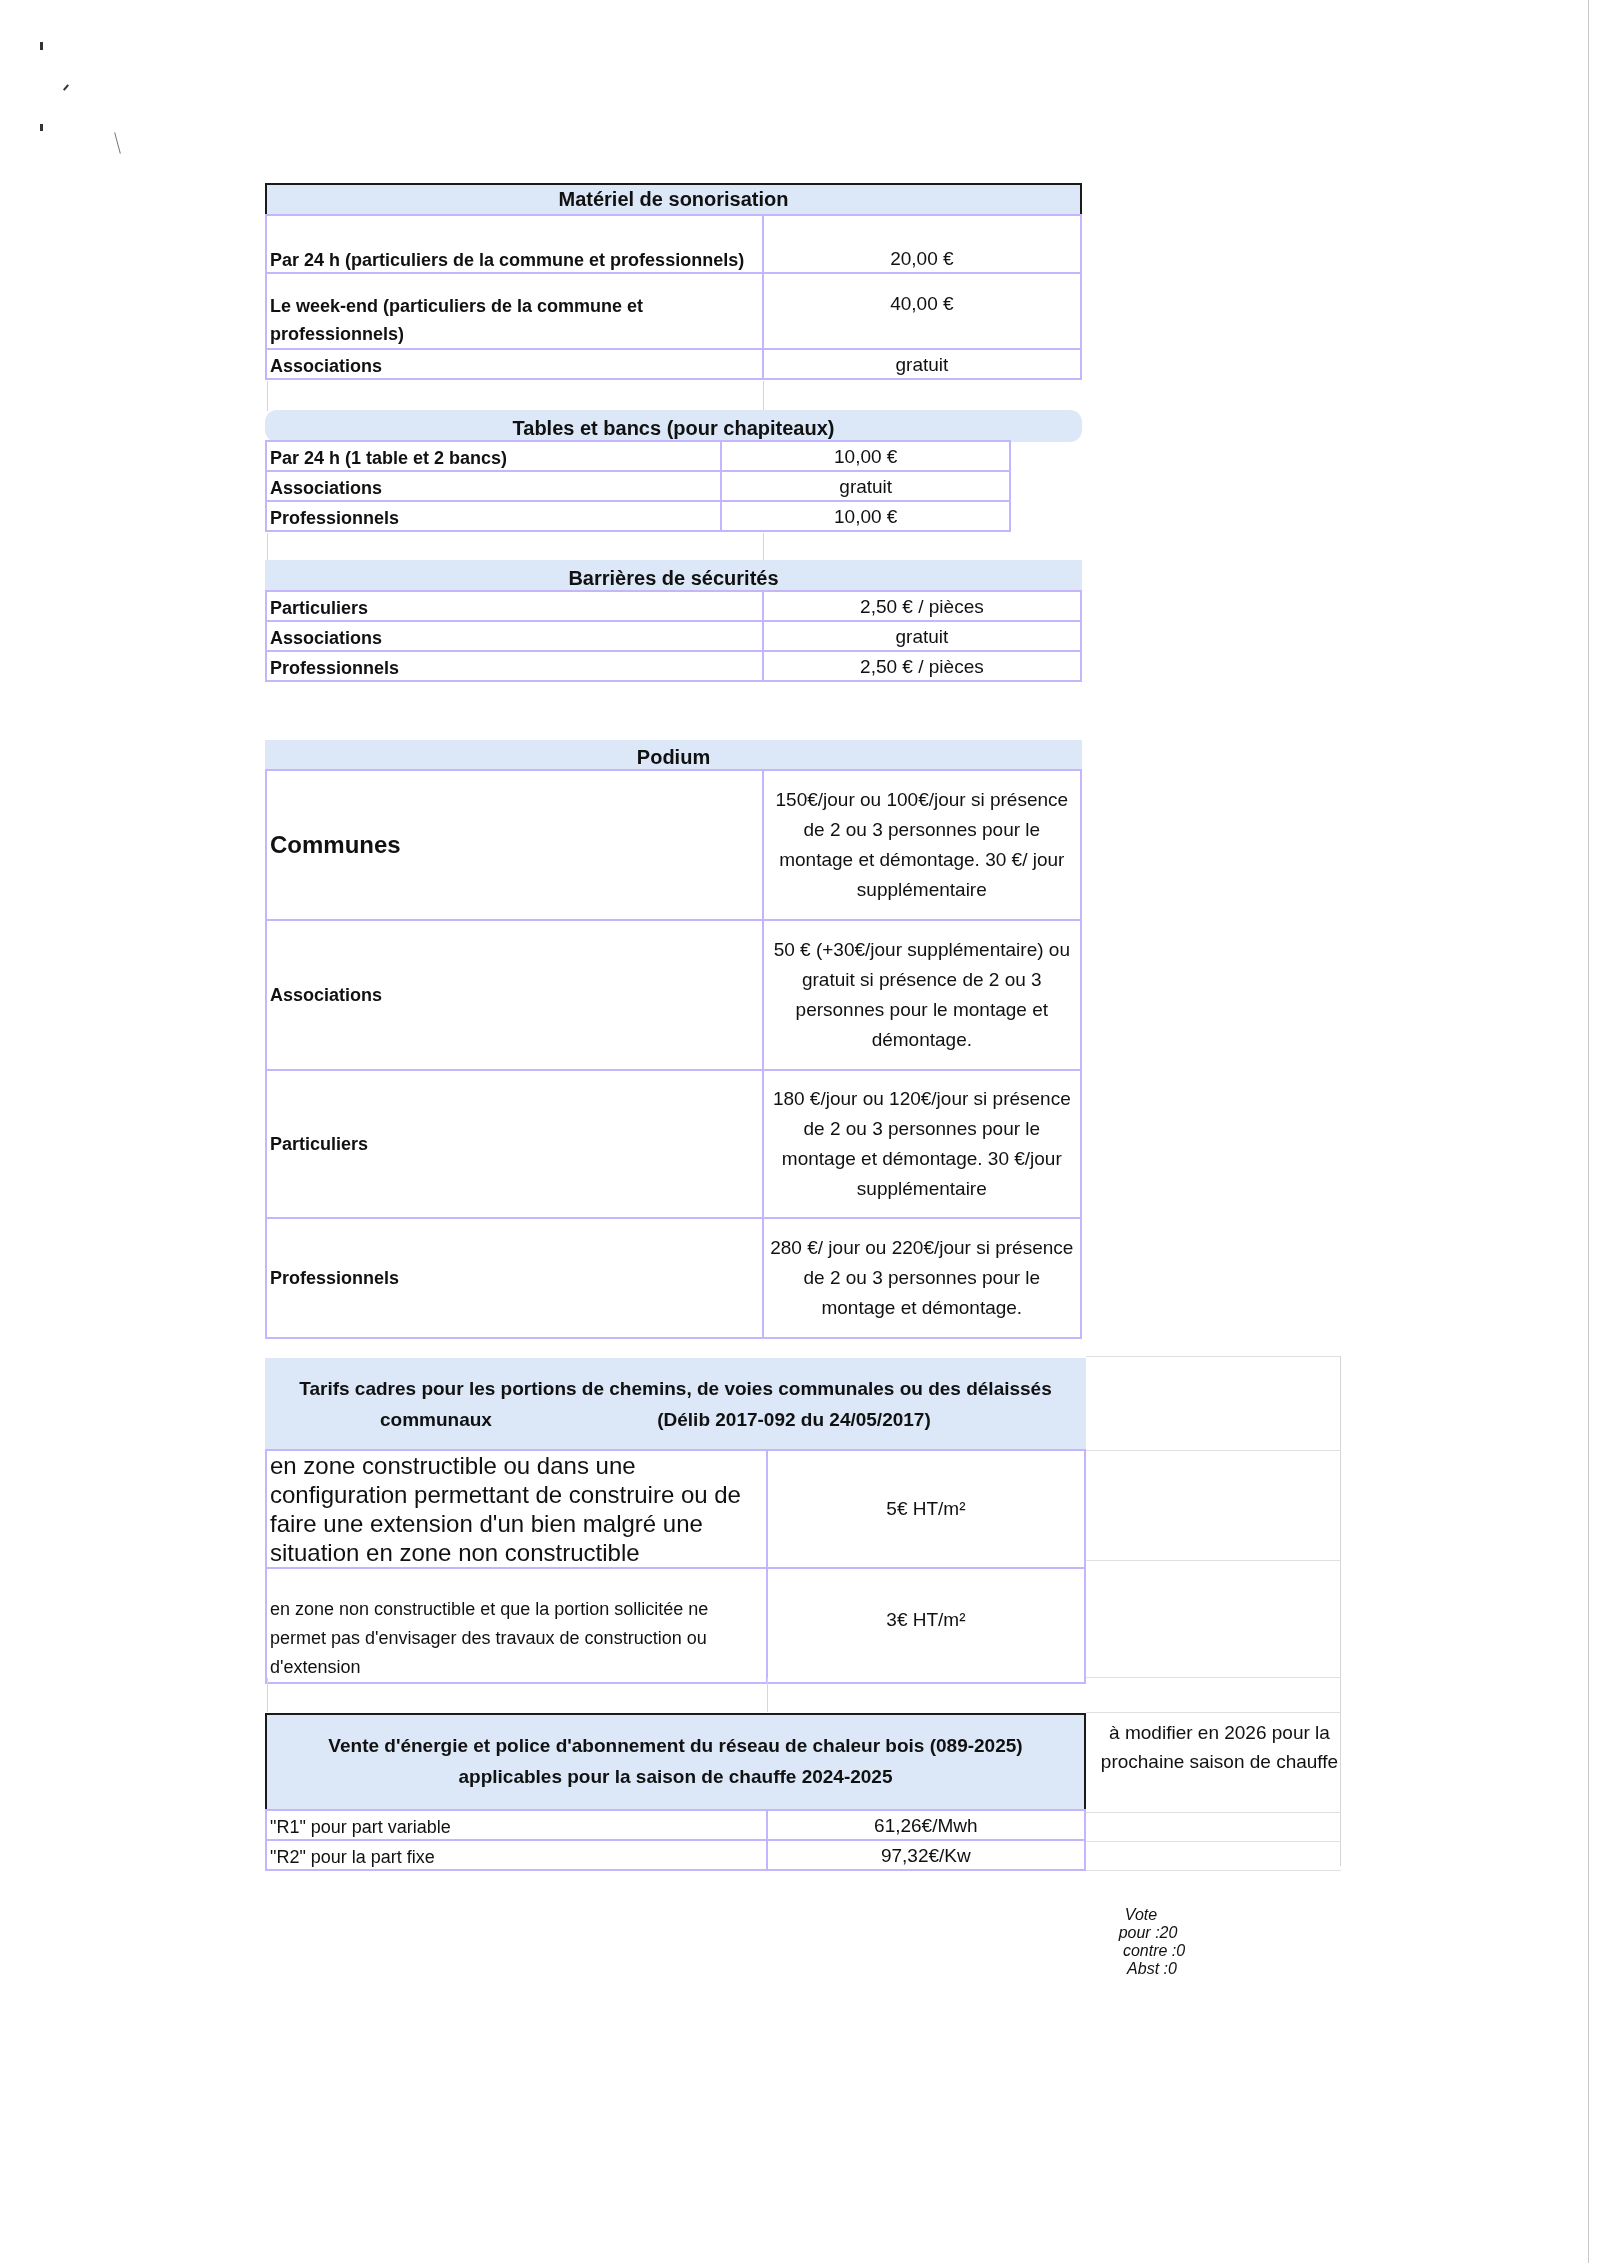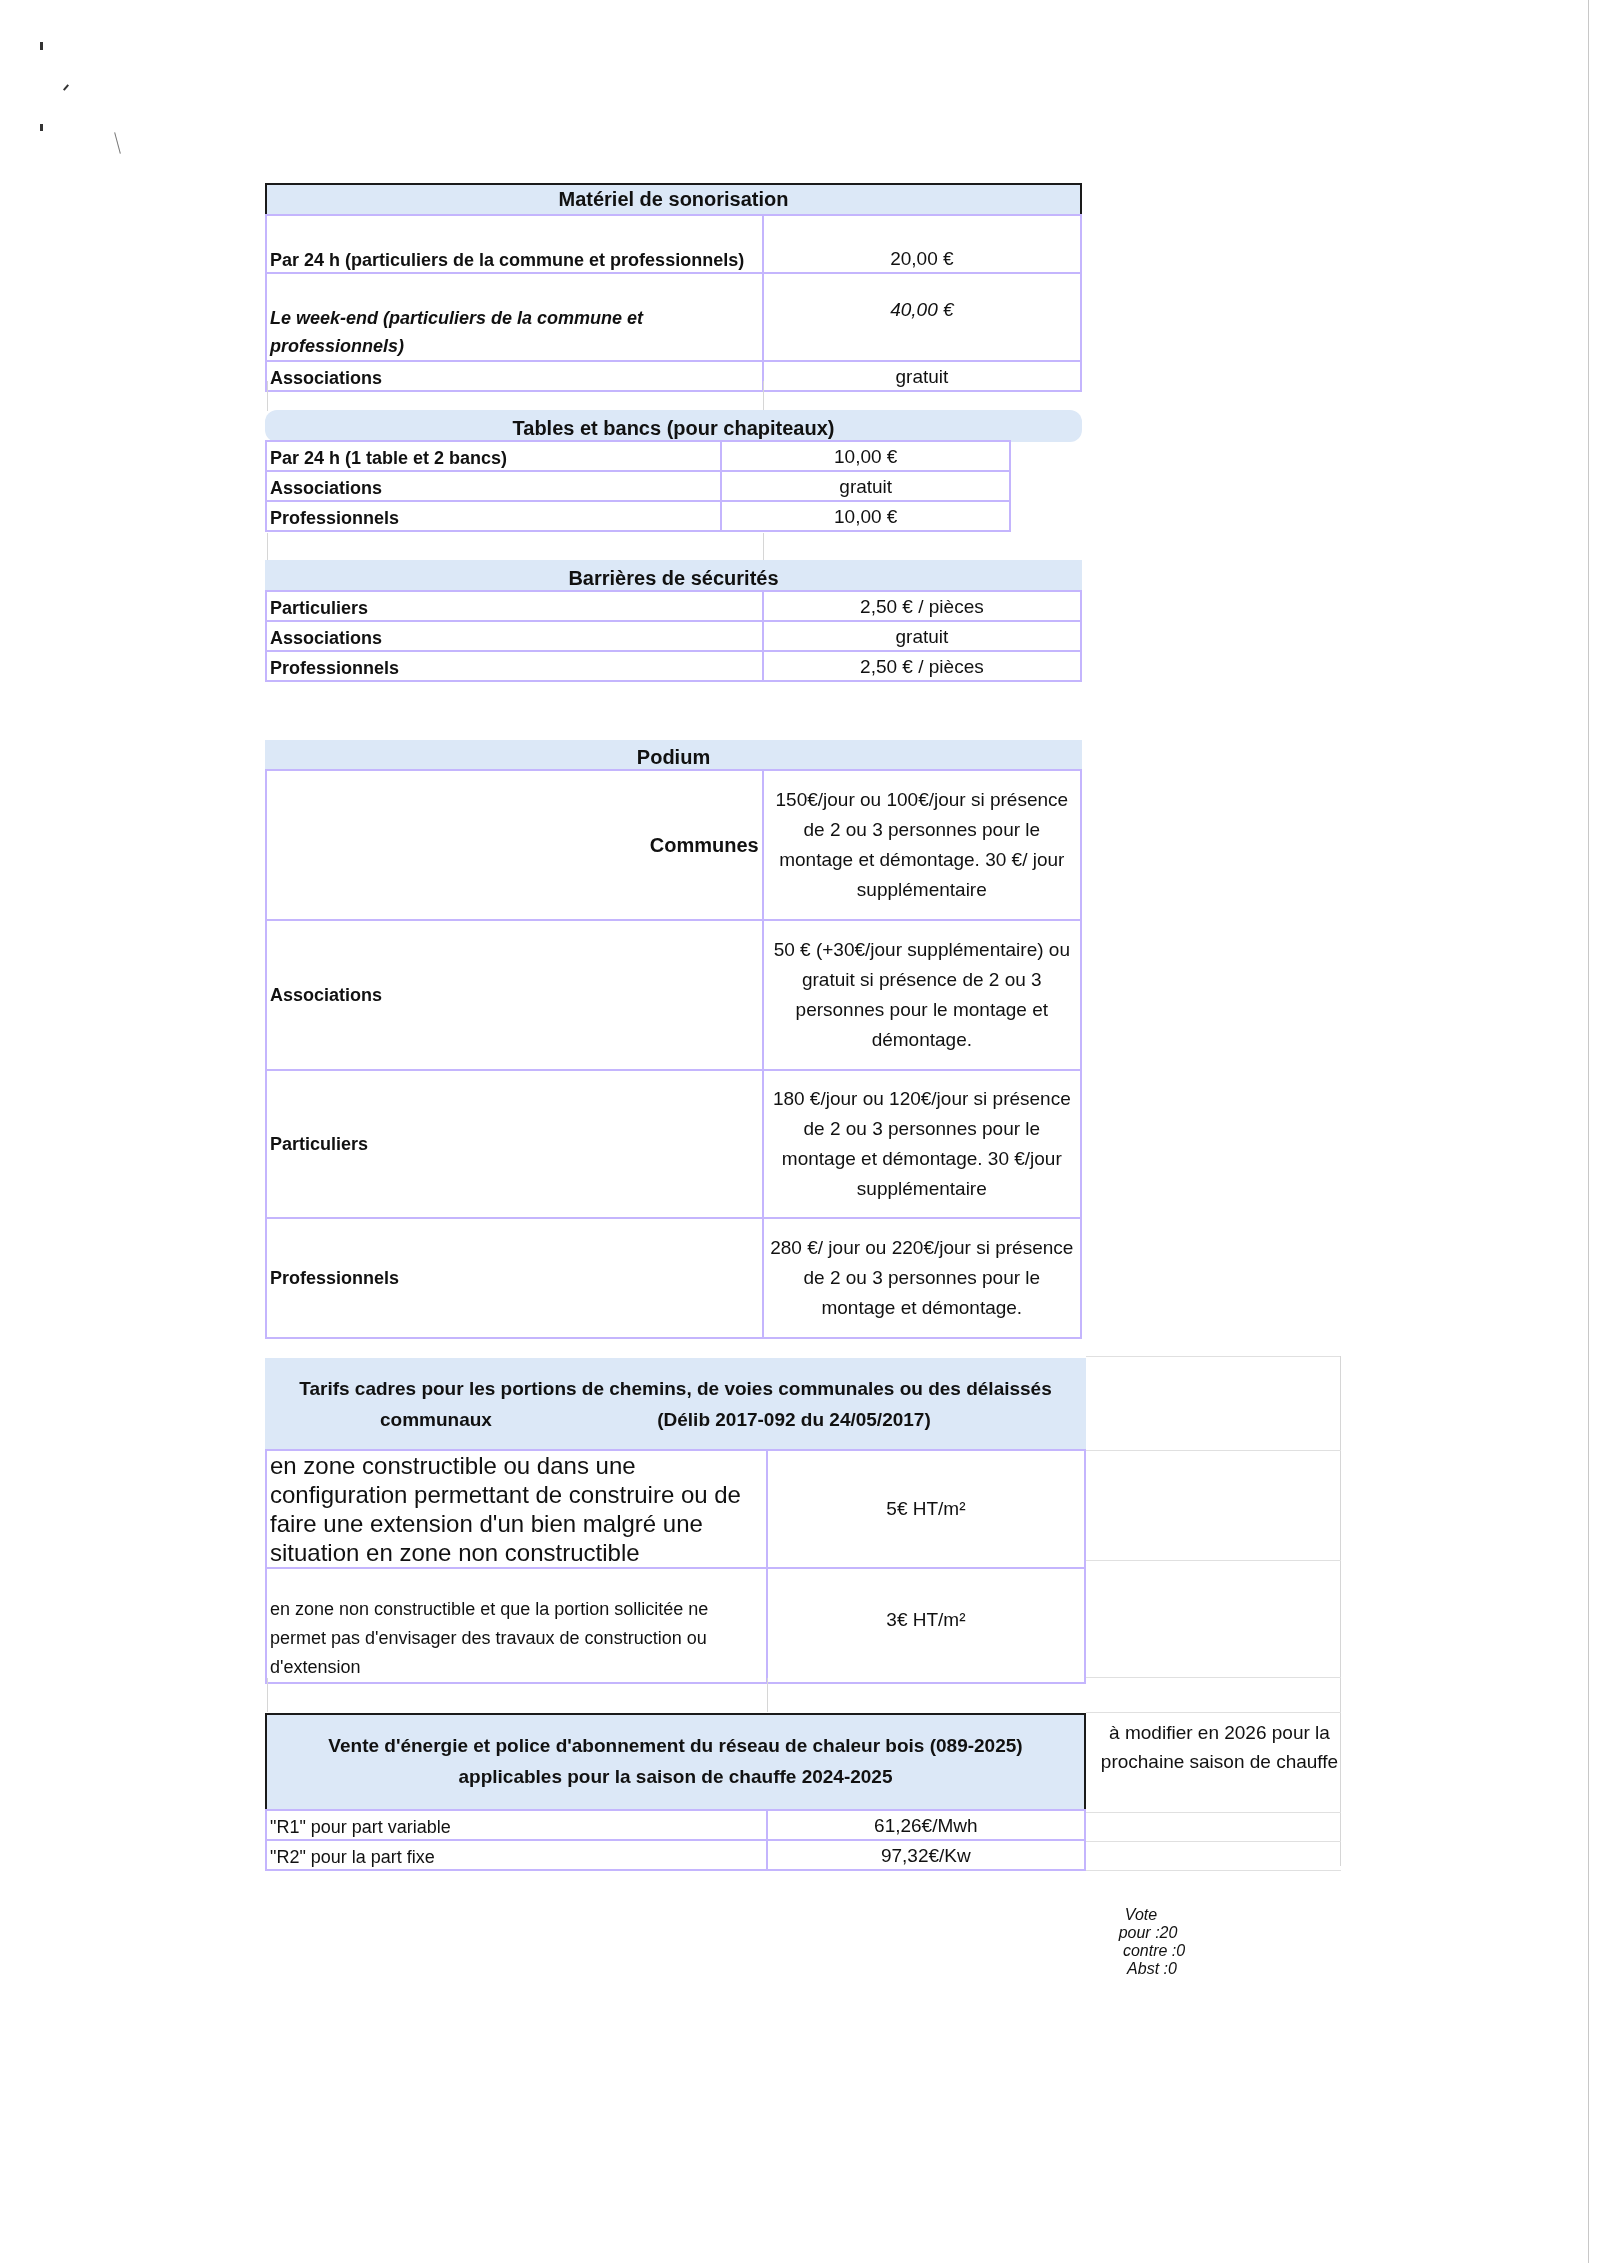--- a/index.html
+++ b/index.html
@@ -46,21 +46,21 @@
 <table class="tbl" style="left:265px;top:214px;width:817px;">
   <colgroup>
       <col style="width:498px">
       <col style="width:319px">
     </colgroup>
   <tbody>
       <tr style="height:58px;">
     <td style="font-weight:bold;font-size:18px;">Par 24 h (particuliers de la commune et professionnels)</td>
     <td class="val">20,00 €</td>
   </tr>
-  <tr style="height:88px;font-style:italic;">
+  <tr style="height:76px;">
     <td style="font-weight:bold;font-size:18px;line-height:28px;">Le week-end (particuliers de la commune et professionnels)</td>
     <td class="val mid" style="padding-bottom:14px;">40,00 €</td>
   </tr>
   <tr style="height:30px;">
     <td style="font-weight:bold;font-size:18px;">Associations</td>
     <td class="val">gratuit</td>
   </tr>
 </tbody>
   </table>
 <div class="ghost-v" style="left:267px;top:381px;height:30px;"></div>
@@ -119,21 +119,21 @@
 <div class="hdr" style="left:265px;top:740px;width:817px;height:30px;line-height:34px;">
   <span>Podium</span>
 </div>
 <table class="tbl" style="left:265px;top:769px;width:817px;">
   <colgroup>
       <col style="width:498px">
       <col style="width:319px">
     </colgroup>
   <tbody>
       <tr style="height:150px;">
-    <td class="mid" style="font-weight:bold;font-size:20px;text-align:right;">Communes</td>
+    <td class="mid" style="font-weight:bold;font-size:24px;">Communes</td>
     <td class="val mid" style="line-height:30px;padding:0 6px;">150€/jour ou 100€/jour si présence de 2 ou 3 personnes pour le montage et démontage. 30 €/ jour supplémentaire</td>
   </tr>
   <tr style="height:150px;">
     <td class="mid" style="font-weight:bold;font-size:18px;">Associations</td>
     <td class="val mid" style="line-height:30px;padding:0 6px;">50 € (+30€/jour supplémentaire) ou gratuit si présence de 2 ou 3 personnes pour le montage et démontage.</td>
   </tr>
   <tr style="height:148px;">
     <td class="mid" style="font-weight:bold;font-size:18px;">Particuliers</td>
     <td class="val mid" style="line-height:30px;padding:0 6px;">180 €/jour ou 120€/jour si présence de 2 ou 3 personnes pour le montage et démontage. 30 €/jour supplémentaire</td>
   </tr>

